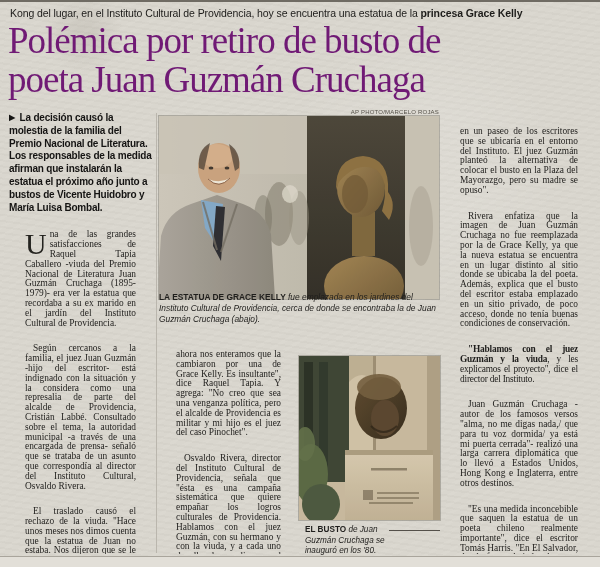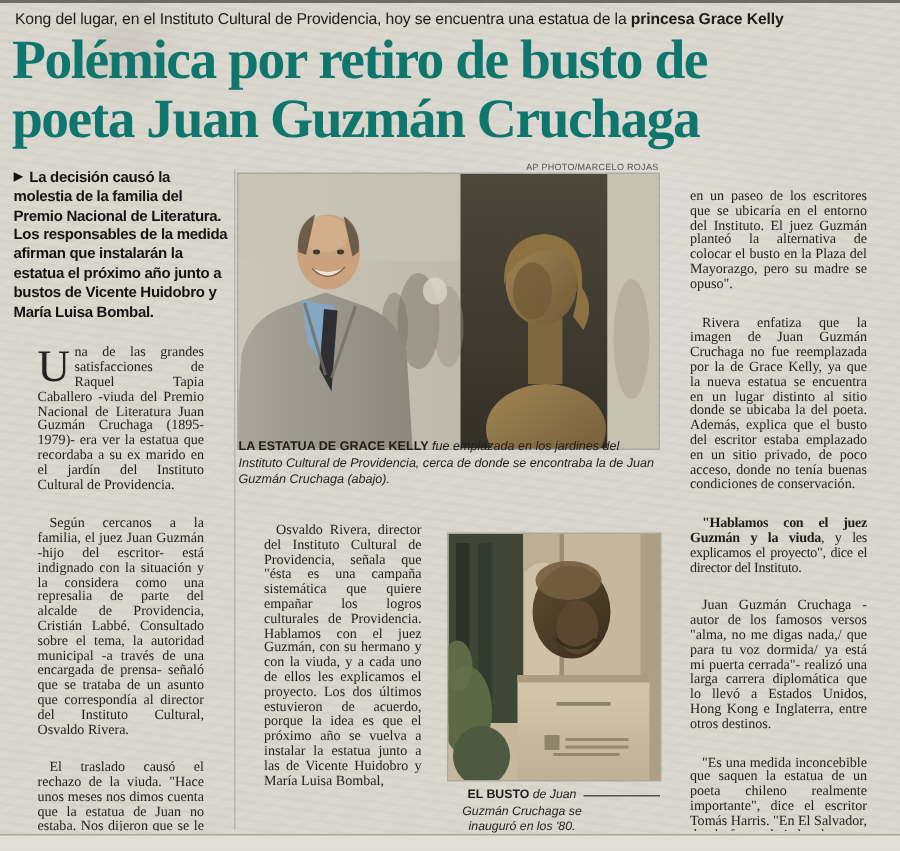--- a/index.html
+++ b/index.html
@@ -11,22 +11,22 @@
       radial-gradient(circle at 70% 30%, rgba(255,255,255,.10) 0 60px, transparent 140px),
       repeating-linear-gradient(8deg, rgba(110,105,95,.04) 0 2px, transparent 2px 6px),
       repeating-linear-gradient(-30deg, rgba(255,255,255,.05) 0 3px, transparent 3px 8px);
     font-family:"Liberation Sans",sans-serif;color:#1e1d1b;
   }
   .topline{position:absolute;top:0;left:0;width:600px;height:2px;background:#6f6b63;}
   .kicker{position:absolute;top:7px;left:10px;width:582px;font-size:10.5px;line-height:12px;
     color:#1d1c1a;letter-spacing:-.1px;font-weight:400;}
   .kicker .hl{font-weight:700;}
   .headline{position:absolute;top:21px;left:8px;width:588px;
-    font-family:"Liberation Serif",serif;font-weight:700;font-size:37px;line-height:39px;
-    color:#0f766e;letter-spacing:-1px;}
+    font-family:"Liberation Serif",serif;font-weight:400;font-size:37px;line-height:39px;
+    color:#701a75;letter-spacing:-1px;}
   .col{position:absolute;overflow:hidden;}
   .col1{left:9px;top:112px;width:143px;height:442px;}
   .col2{left:160px;top:334px;width:137px;height:220px;}
   .col3{left:444px;top:111px;width:150px;height:443px;}
   .lede{font-size:10px;font-weight:700;line-height:12.8px;color:#151413;
     letter-spacing:-.2px;margin:0 0 13px 0;}
   .lede .arrow{font-size:8px;vertical-align:1px;margin-right:2px;}
   .body-text p{margin:16px;font-family:"Liberation Serif",serif;font-size:9.4px;line-height:9.8px;
     text-align:justify;color:#1f1e1c;text-indent:8px;}
   .body-text p.nofirst{text-indent:0;}
@@ -37,21 +37,21 @@
     font-size:6px;letter-spacing:.2px;color:#56524a;}
   .photo-main{position:absolute;left:159px;top:116px;width:280px;height:183px;
     outline:1px solid rgba(90,85,75,.35);}
   .caption-main{position:absolute;left:159px;top:292px;width:280px;
     font-size:8.4px;line-height:10.8px;color:#1f1e1c;}
   .cap-lead{font-weight:700;}
   .cap-rest{font-style:italic;}
   .photo-bust{position:absolute;left:299px;top:356px;width:141px;height:164px;
     outline:1px solid rgba(90,85,75,.35);}
   .caption-bust{position:absolute;left:305px;top:525px;width:86px;
-    font-size:8.2px;line-height:10.6px;color:#1f1e1c;text-align:center;}
+    font-size:8.2px;line-height:10.6px;color:#1f1e1c;}
   .caption-rule{position:absolute;left:389px;top:530px;width:51px;height:1px;background:#54504a;}
   .pullquote{margin:8px 0 7px 0;font-size:14.5px;line-height:18.5px;color:#121110;
     letter-spacing:-.2px;font-weight:400;}
   .pullquote .pq-bold{font-weight:700;}
   .bottom-edge{position:absolute;left:0;top:556px;width:600px;height:11px;
     background:#e2dfd8;border-top:1px solid #a9a59c;}
   svg{display:block;}
 </style>
 </head>
 <body style="background-color: rgb(217, 214, 206); color: rgb(30, 29, 27);">
@@ -125,20 +125,21 @@
     <ellipse cx="52" cy="52" rx="2.4" ry="1.6" fill="#3a3029"></ellipse>
     <ellipse cx="68" cy="52" rx="2.4" ry="1.6" fill="#3a3029"></ellipse>
     <path d="M49 63 Q60 73 71 62 Q61 68 49 63 Z" fill="#efe8da"></path>
     <path d="M49 63 Q60 74 71 62" stroke="#8a5f45" stroke-width="1" fill="none"></path>
     <rect width="280" height="183" fill="#cfc5b2" opacity=".06"></rect>
   </svg>
 </div>
 <div class="caption-main"><span class="cap-lead">LA ESTATUA DE GRACE KELLY</span><span class="cap-rest"> fue emplazada en los jardines del Instituto Cultural de Providencia, cerca de donde se encontraba la de Juan Guzmán Cruchaga (abajo).</span></div>
 
 <div class="col col2 body-text">
+  <p class="nofirst">ahora nos enteramos que la cambiaron por una de Grace Kelly. Es insultante", dice Raquel Tapia. Y agrega: "No creo que sea una venganza política, pero el alcalde de Providencia es militar y mi hijo es el juez del caso Pinochet".</p>
   <p>Osvaldo Rivera, director del Instituto Cultural de Providencia, señala que "ésta es una campaña sistemática que quiere empañar los logros culturales de Providencia. Hablamos con el juez Guzmán, con su hermano y con la viuda, y a cada uno de ellos les explicamos el proyecto. Los dos últimos estuvieron de acuerdo, porque la idea es que el próximo año se vuelva a instalar la estatua junto a las de Vicente Huidobro y María Luisa Bombal,</p>
 </div>
 
 <div class="photo-bust">
   <svg width="141" height="164" viewBox="0 0 141 164">
     <defs>
       <linearGradient id="pb-bronze" x1="0" y1="0" x2="1" y2="1">
         <stop offset="0" stop-color="#5a4629"></stop>
           <stop offset="1" stop-color="#2f2516"></stop>
       </linearGradient>

